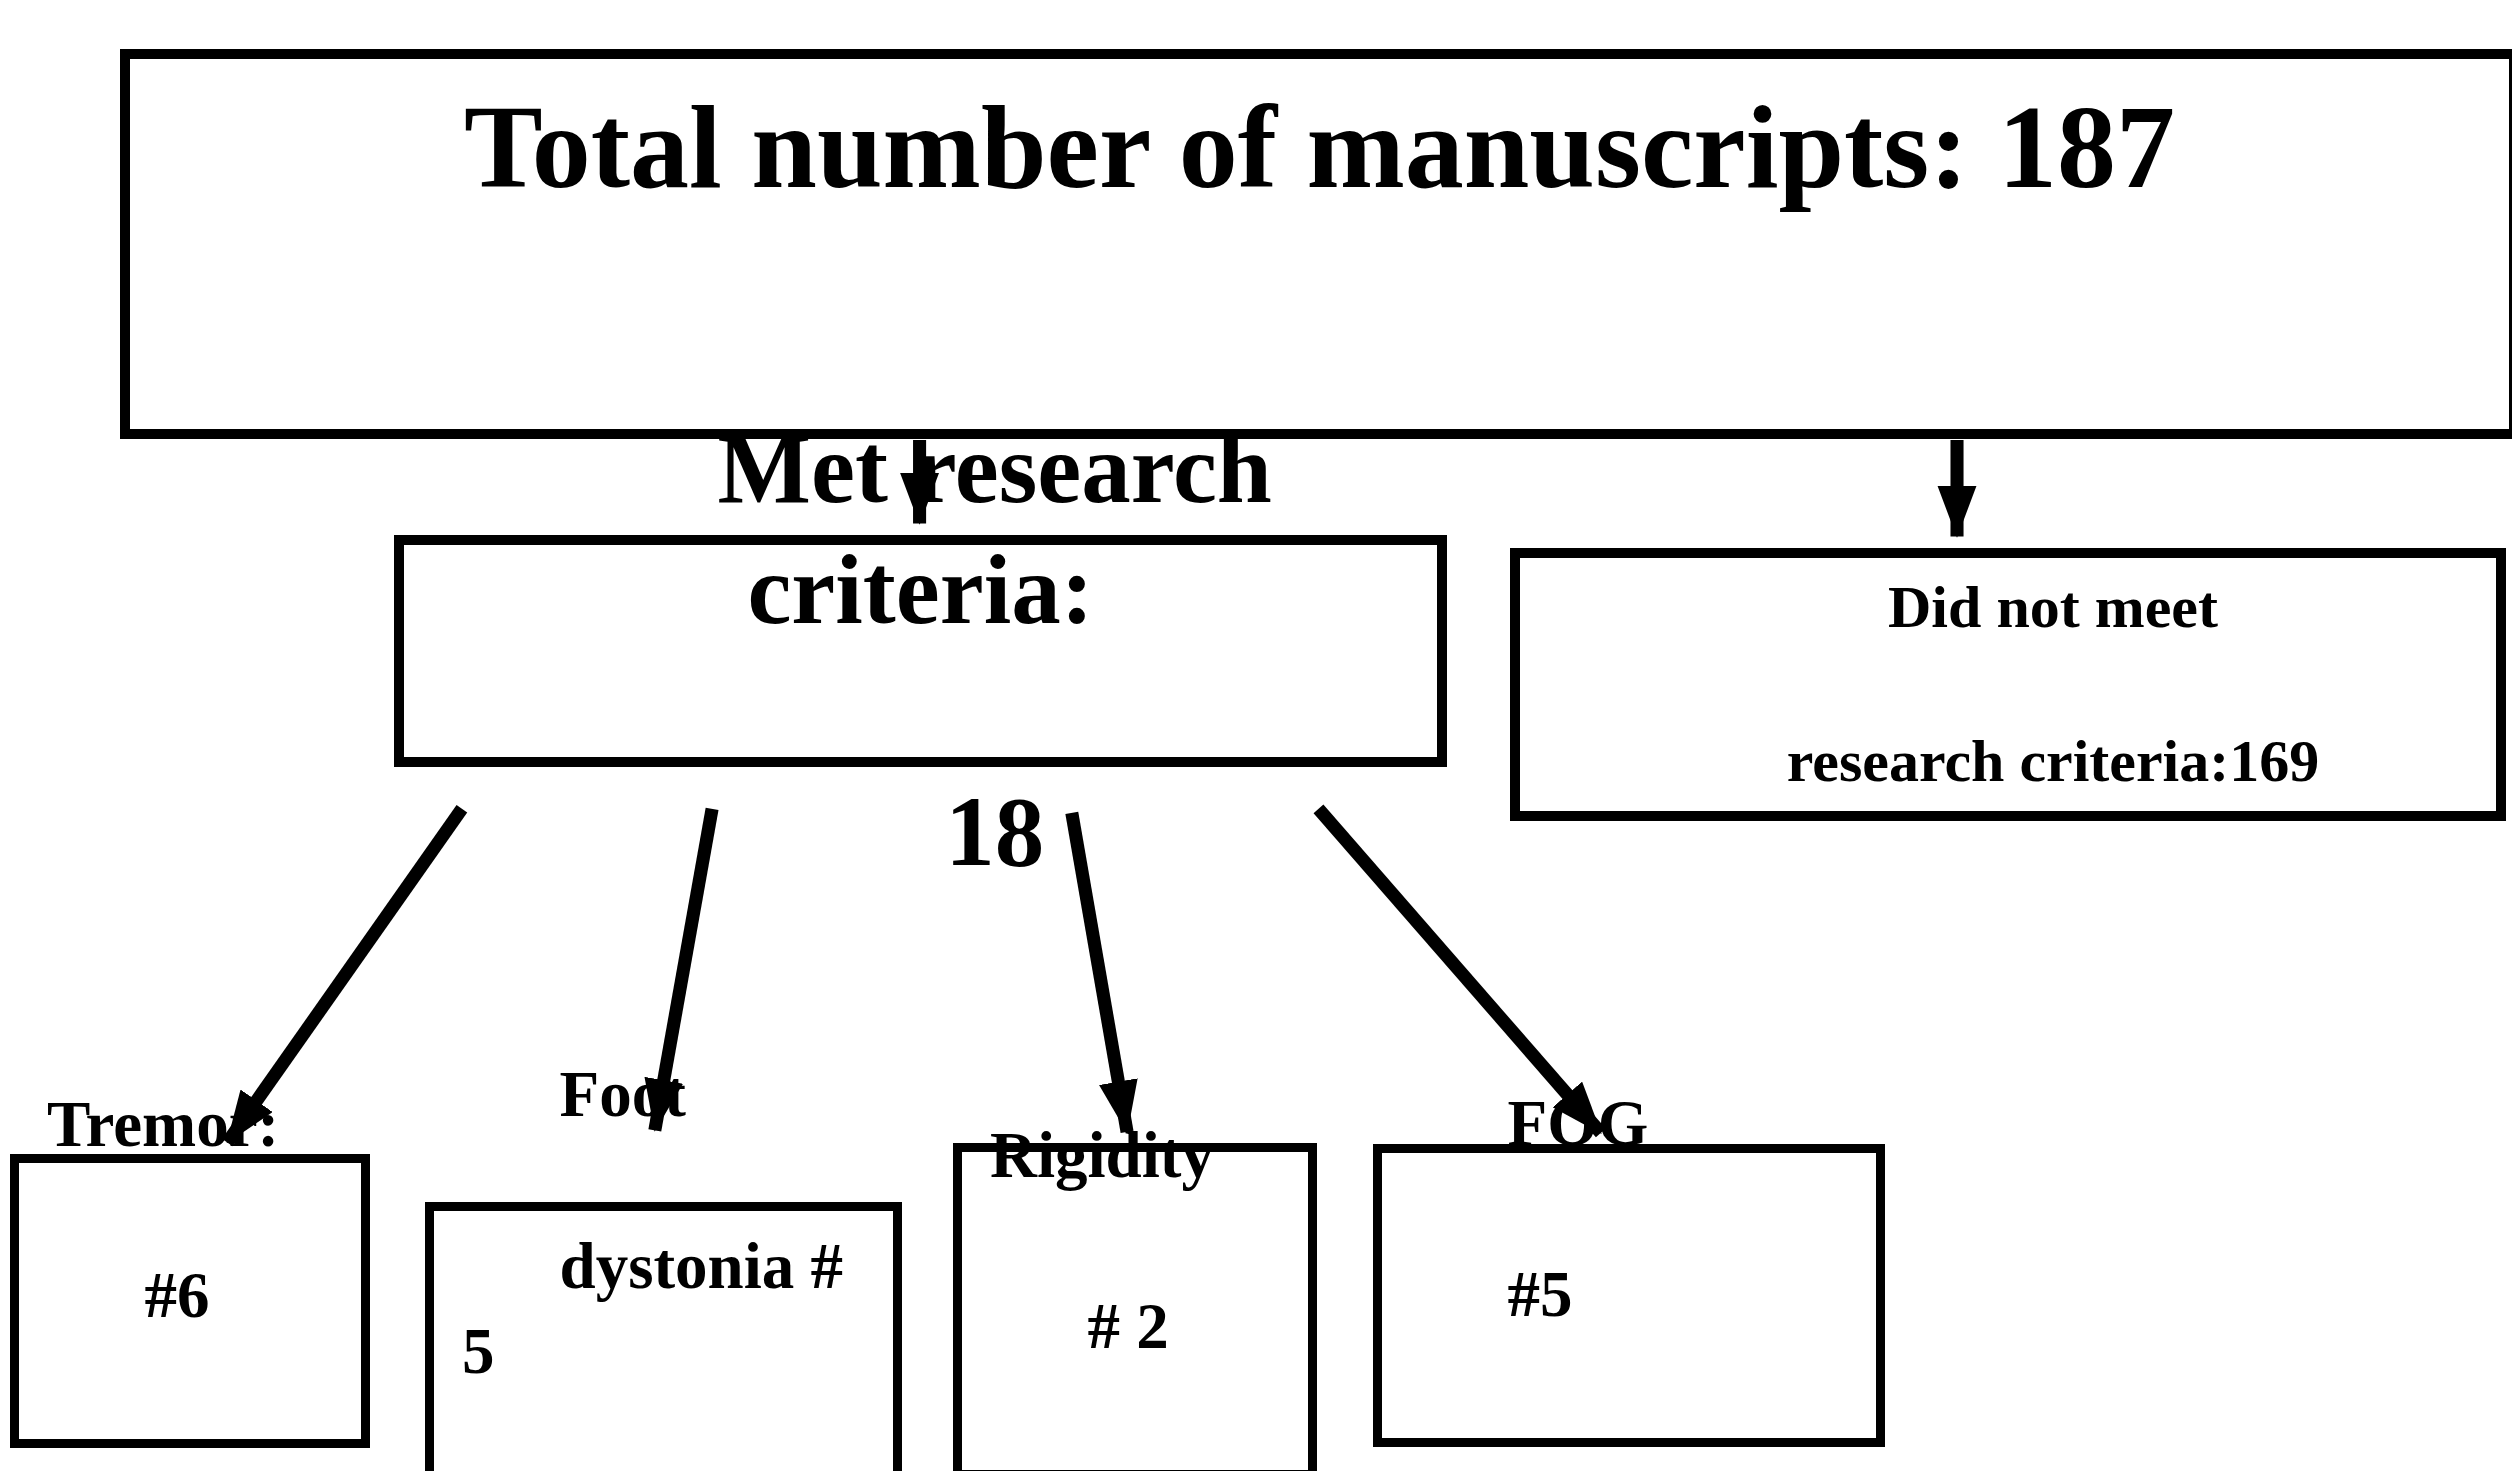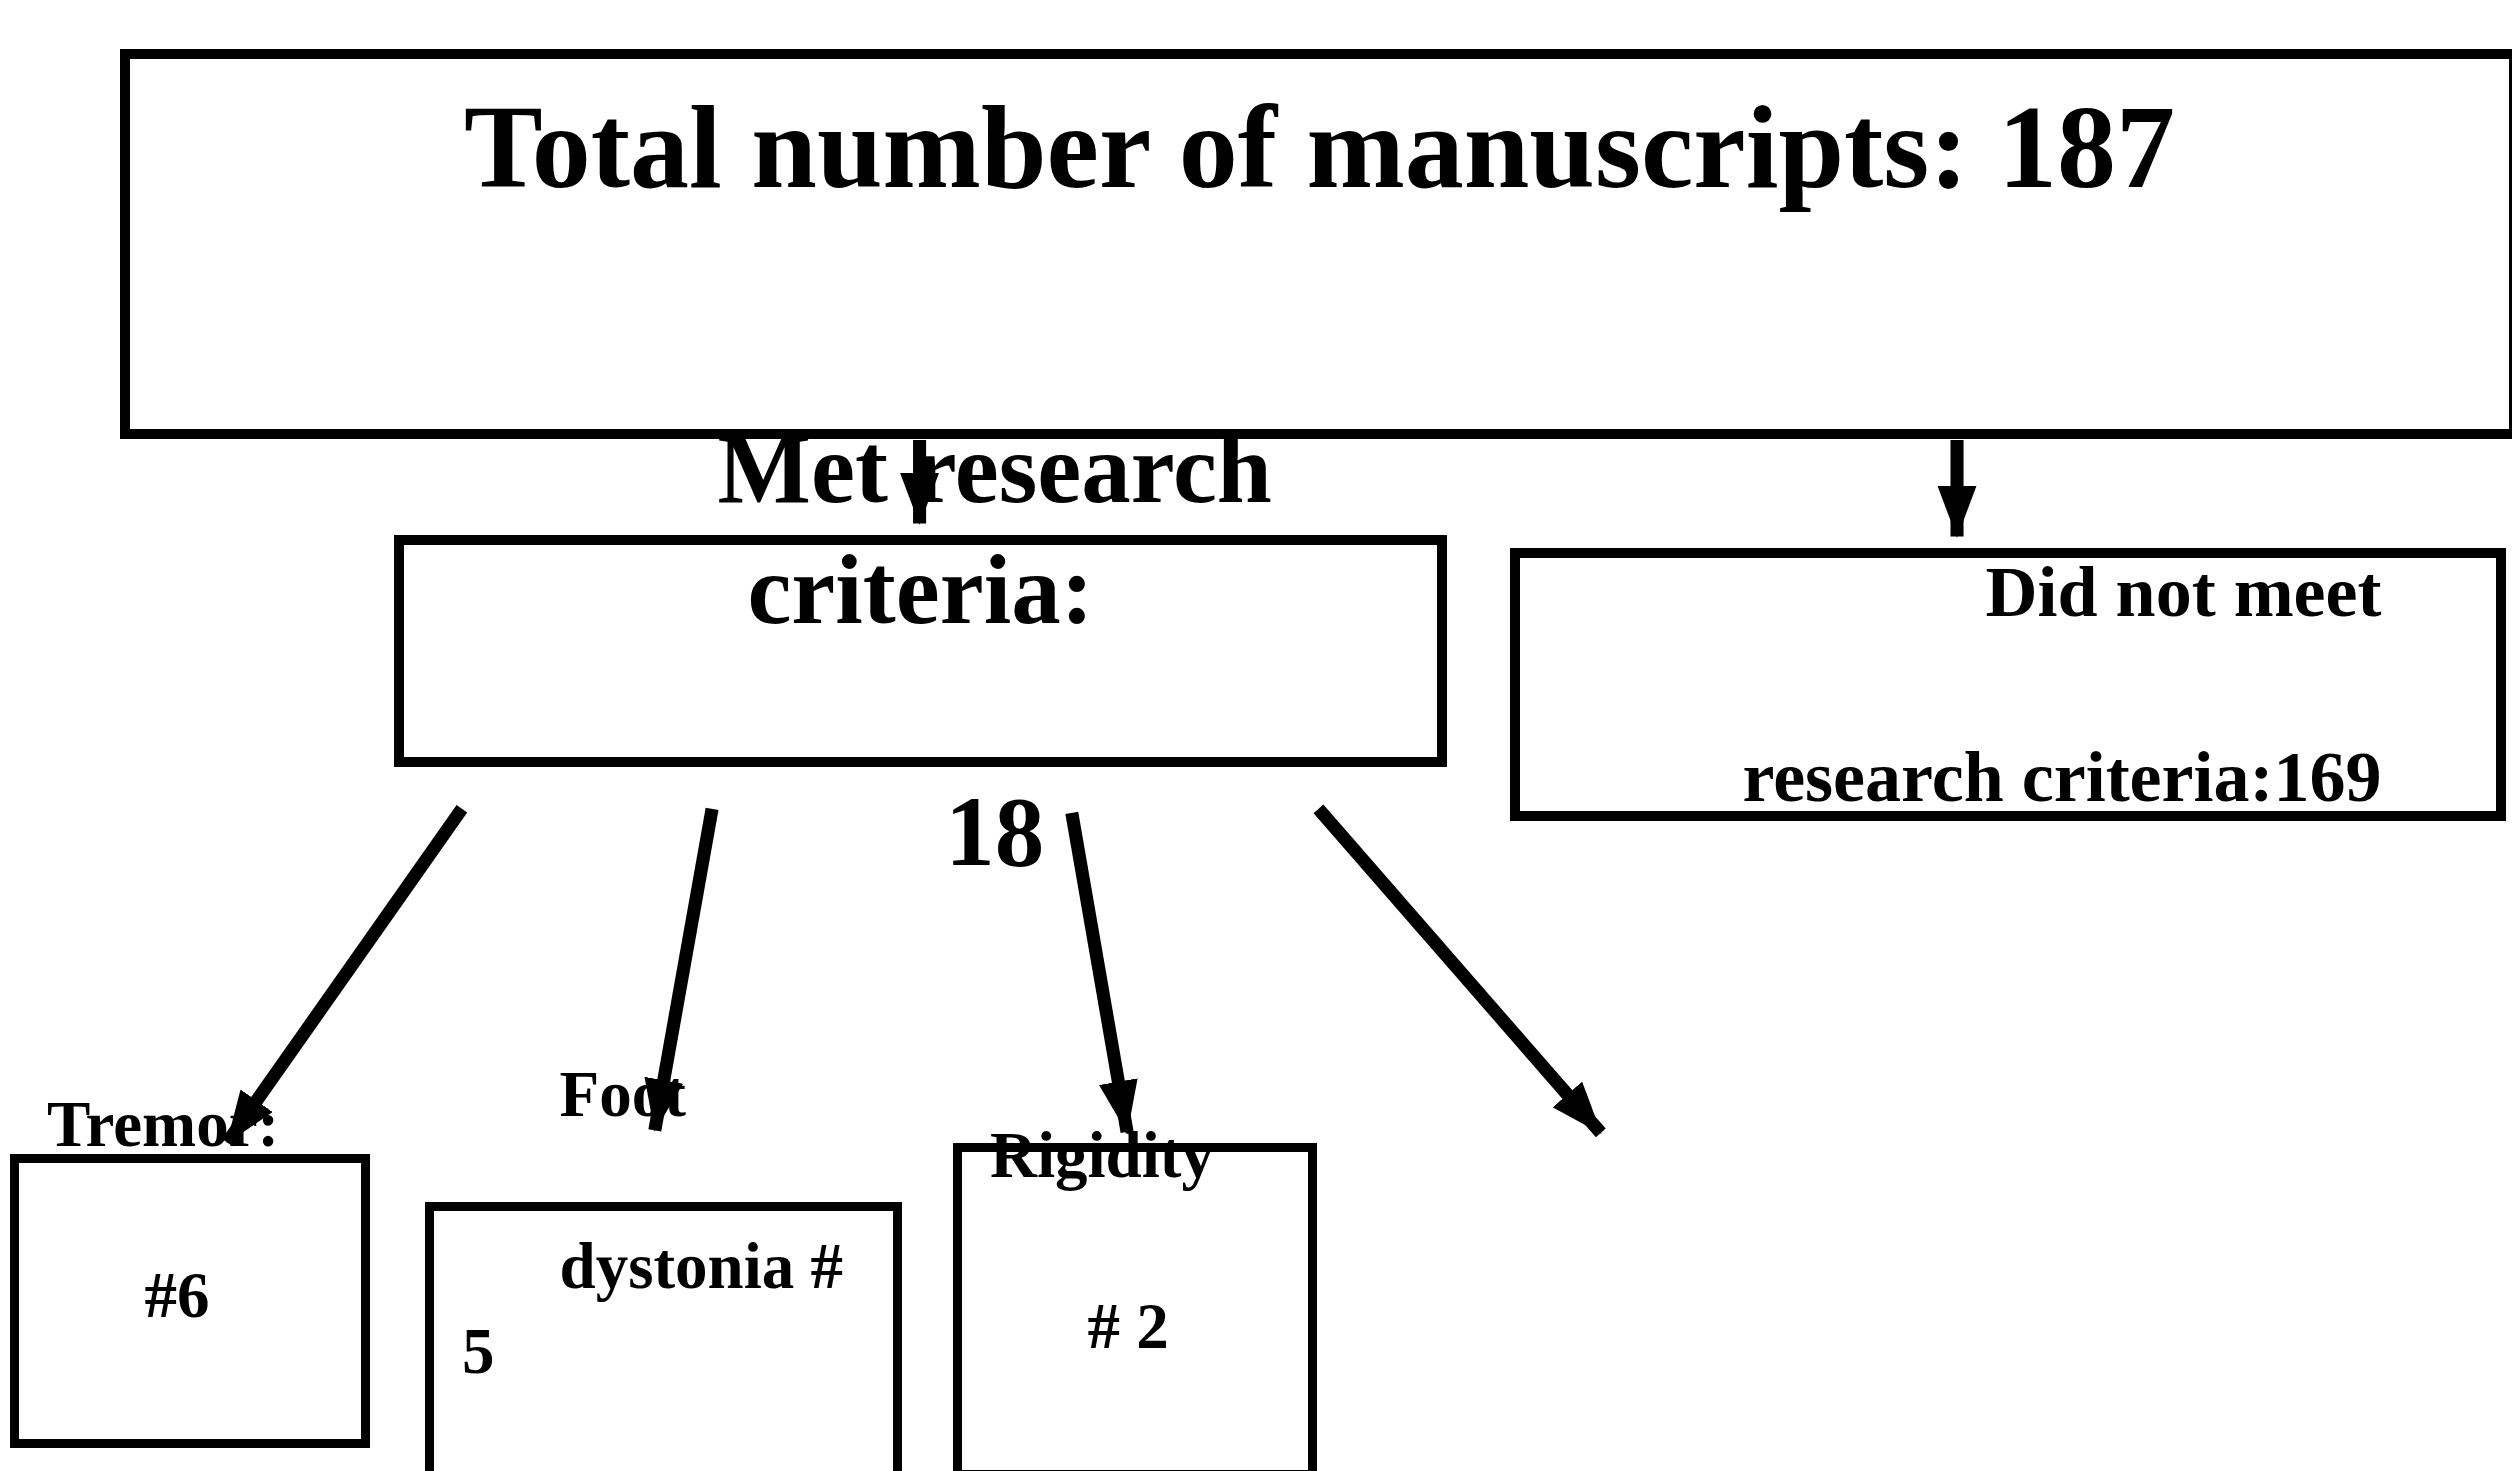--- a/index.html
+++ b/index.html
@@ -55,23 +55,23 @@
     line-height: 1.22;
     text-align: center;
   }
   .box.notmet {
     left: 1510px; top: 548px;
     width: 996px; height: 273px;
     align-items: center;
     justify-content: center;
   }
   .box.notmet .txt {
-    font-size: 72px;
+    font-size: 60px;
     line-height: 1.28;
-    text-align: right;
+    text-align: center;
   }
   
   .box.leaf {
     border-width: 9px;
     justify-content: flex-end;
     align-items: flex-start;
   }
   .box.leaf .txt {
     font-size: 65px;
     line-height: 1.32;
@@ -147,15 +147,21 @@
     </div>
   </div>
 
   <div class="box leaf rigidity">
     <div class="txt">
       <span>Rigidity</span><br>
       <span># 2</span>
     </div>
   </div>
 
+  <div class="box leaf fog">
+    <div class="txt">
+      <span>FOG</span><br>
+      <span>#5</span>
+    </div>
+  </div>
 
 </div>
 
 
 </body></html>

